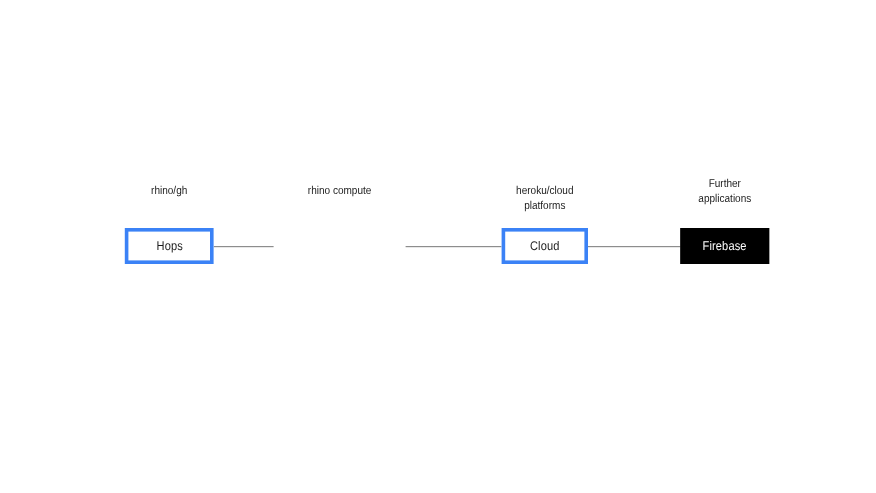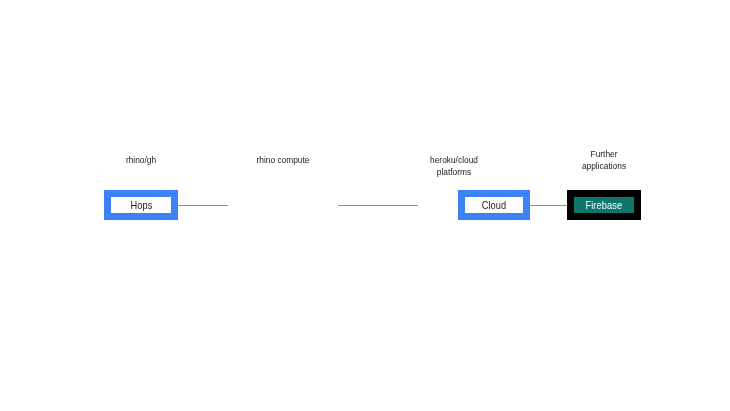--- a/index.html
+++ b/index.html
@@ -33,28 +33,28 @@
     top: 140px;
     width: 537px;
     height: 80px;
   }
 
   .node {
     position: absolute;
     top: 50px;
     height: 30px;
     box-sizing: border-box;
-    border: 7px solid #3b82f6;
+    border: 3px solid #3b82f6;
     background: #ffffff;
     display: flex;
     align-items: center;
     justify-content: center;
   }
   .node.filled {
-    background: #0f766e;
+    background: #000000;
     border-color: #000000;
   }
 
   .node-label {
     font-size: 10.5px;
     line-height: 1;
     color: #1a1a1a;
     letter-spacing: 0.1px;
     transform: scaleX(0.88);
     transform-origin: center center;
@@ -98,21 +98,21 @@
     <div class="caption" style="left:314px; top:14px; width:72px;">heroku/cloud
 platforms</div>
     <div class="caption" style="left:463px; top:8px; width:74px;">Further
 applications</div>
 
     <div class="node" style="left:0px; width:74px;">
       <span class="node-label">Hops</span>
     </div>
 
 
-    <div class="node" style="left:314px; width:72px;margin-left:40px;">
+    <div class="node" style="left:314px; width:72px;">
       <span class="node-label">Cloud</span>
     </div>
 
     <div class="node filled" style="left:463px; width:74px;">
       <span class="node-label">Firebase</span>
     </div>
 
   </div>
 </div>
 

